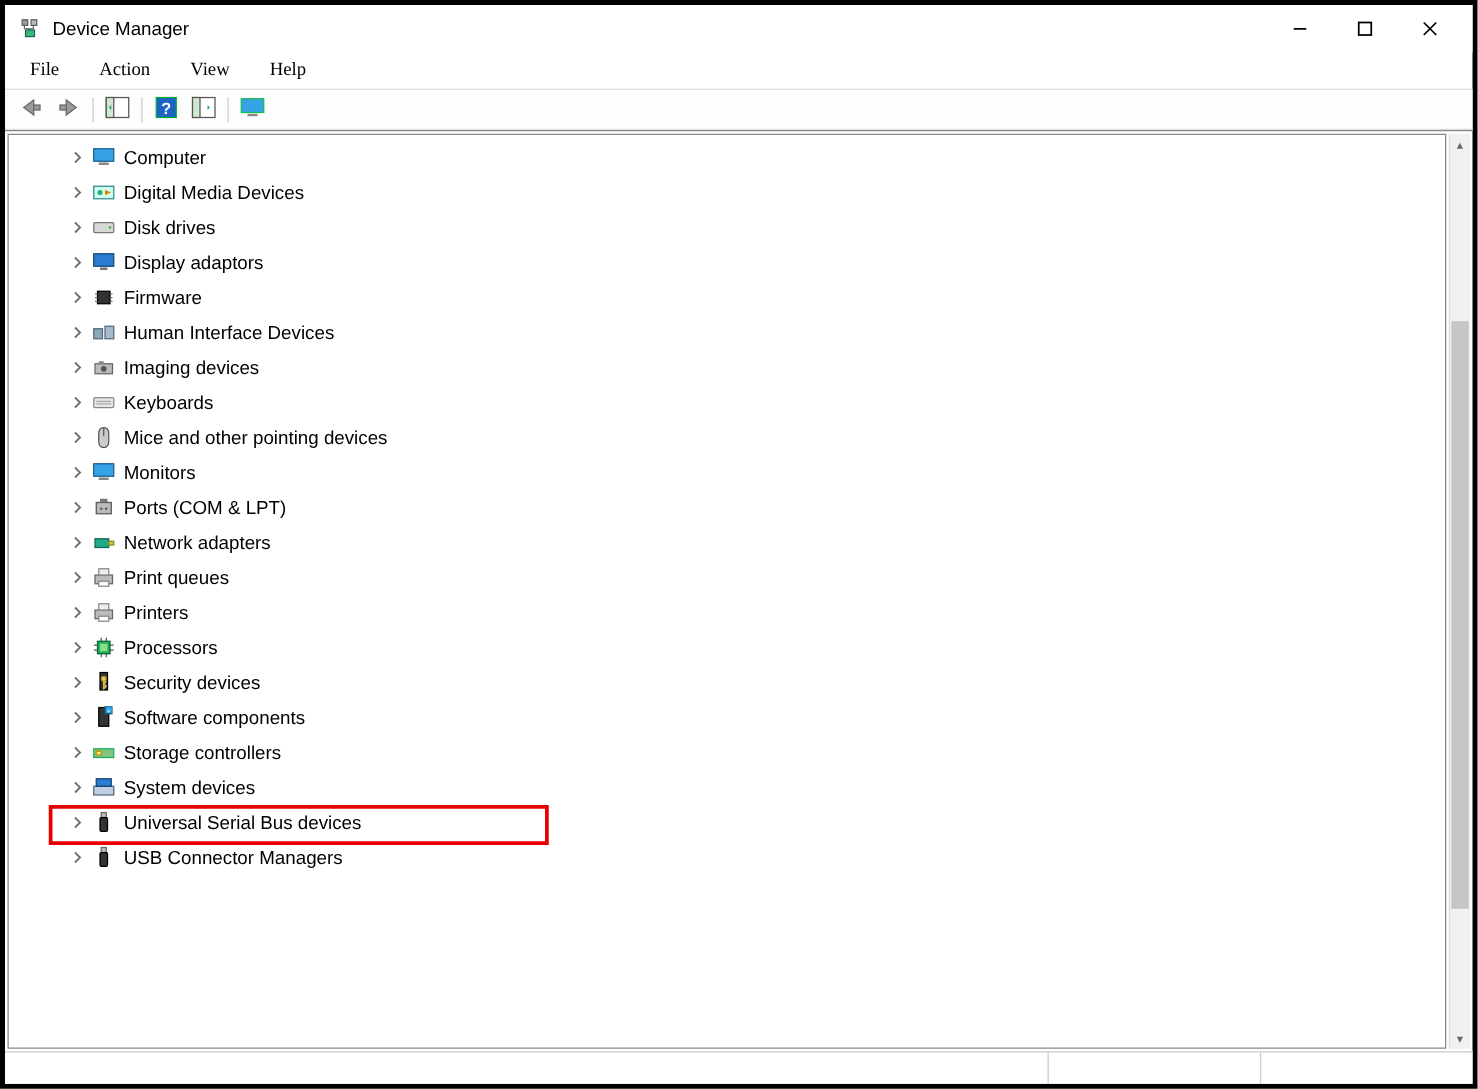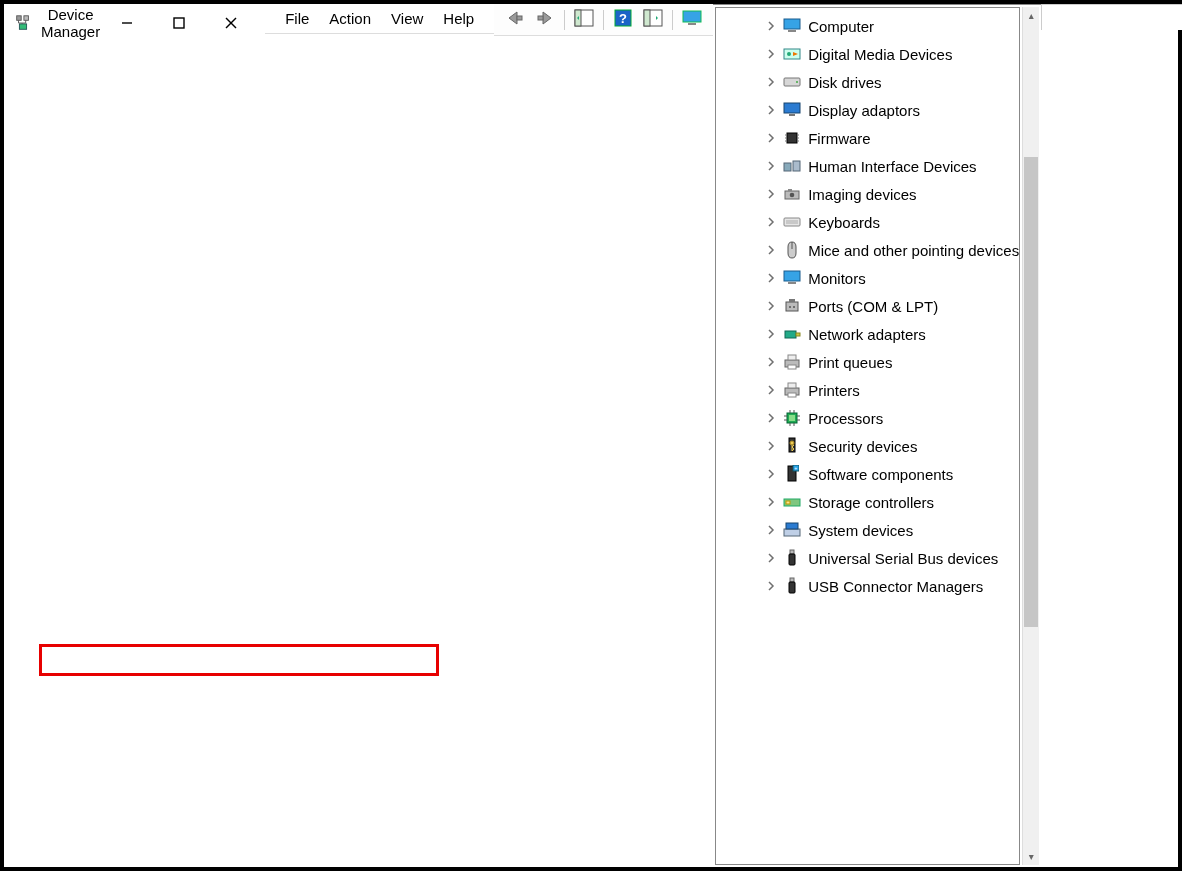--- a/index.html
+++ b/index.html
@@ -9,21 +9,21 @@
     font-size: 14px;
     background: #fff;
     color: #000;
   }
   .window {
     width: 1182px;
     height: 871px;
     border: 4px solid #000;
     background: #fff;
     display: flex;
-    flex-direction: row;
+    flex-direction: column;
     position: relative;
     text-align: center;
   }
   
   .titlebar {
     height: 38px;
     display: flex;
     align-items: center;
     padding: 0 8px 0 10px;
     background: #fff;
@@ -39,22 +39,23 @@
     font-size: 16px;
     cursor: default;
   }
   .titlebar-controls .ctl svg { stroke:#000; stroke-width:1.4; fill:none; }
   
   .menubar {
     height: 30px;
     display: flex;
     align-items: center;
     padding: 0 10px;
-    gap: 0;
+    gap: 12px;
     border-bottom: 1px solid #ddd;
+    font-family: Liberation Serif, serif;
   }
   .menubar .menu-item {
     padding: 4px 10px;
     font-size: 15px;
     cursor: default;
   }
   
   .toolbar {
     height: 32px;
     display: flex;

